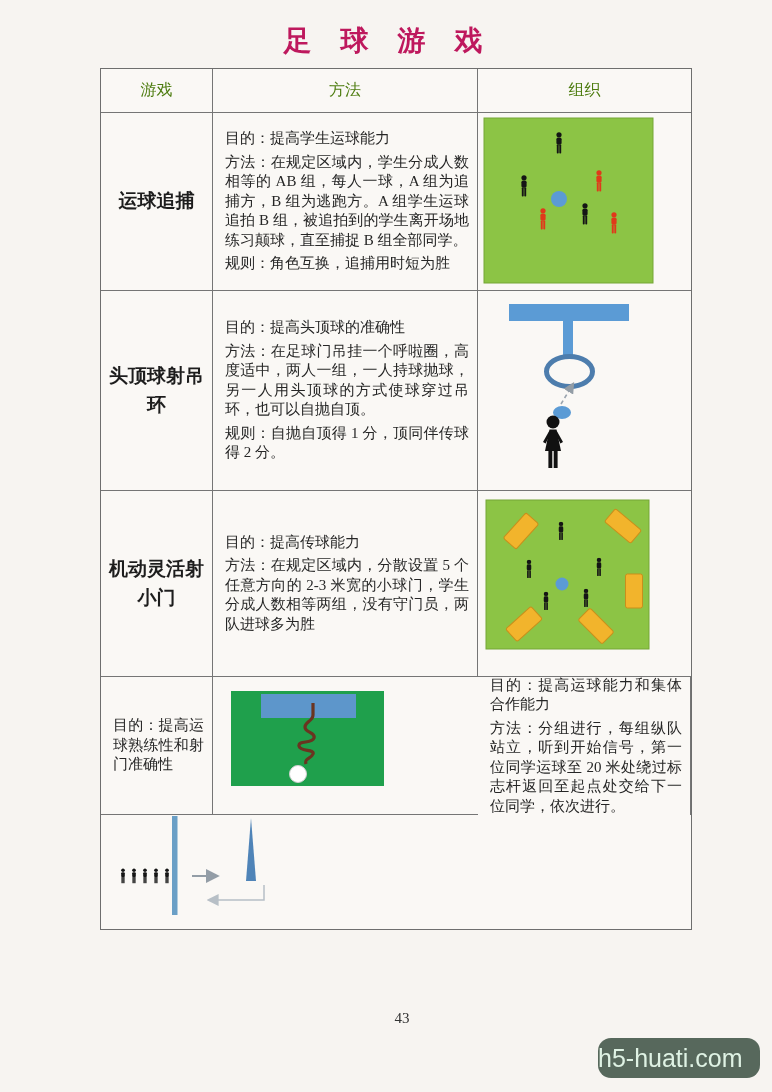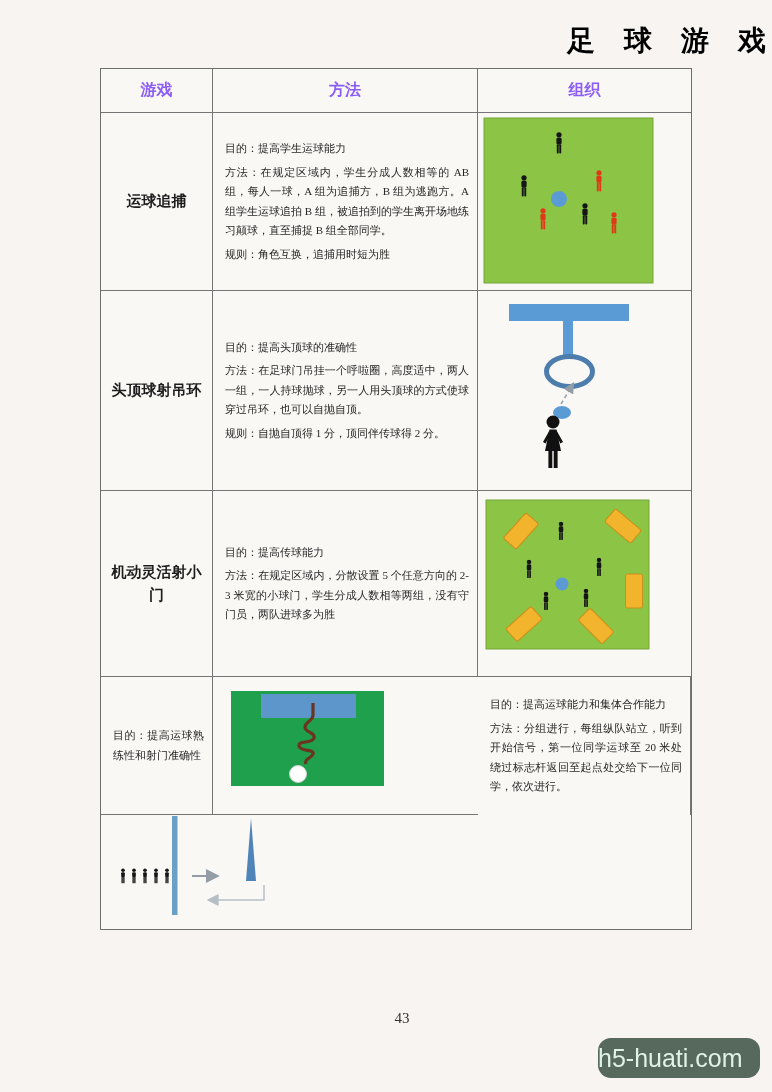--- a/index.html
+++ b/index.html
@@ -3,38 +3,38 @@
 <meta charset="utf-8">
 <style>
   html,body{margin:0;padding:0;}
   body{background:#e9e7e4;}
   .page{
     position:relative;width:772px;height:1092px;margin:0 auto;
     background:#f7f4f1;overflow:hidden;
     font-family:"Liberation Serif","DejaVu Serif",serif;color:#2a2a2a;
   }
   .title{
-    position:absolute;top:22px;left:0;width:100%;text-align:right;
-    font-size:28px;font-weight:bold;letter-spacing:6px;word-spacing:10px;color:#000000;
+    position:absolute;top:22px;left:0;width:100%;text-align:center;
+    font-size:28px;font-weight:bold;letter-spacing:6px;word-spacing:10px;color:#be185d;
   }
   .gtable{
     position:absolute;left:100px;top:68px;width:590px;height:860px;
     border:1.4px solid #6e6e6e;background:#faf8f5;
     display:grid;
     grid-template-columns:112px 265px 213px;
     grid-template-rows:44px 178px 200px 186px 138px 114px;
   }
   .cell{border-right:1px solid #757575;border-bottom:1px solid #757575;position:relative;box-sizing:border-box;}
   .cell.last-col{border-right:none;}
   .cell.last-row{border-bottom:none;justify-content:center;}
-  .th{display:flex;align-items:center;justify-content:center;font-size:16px;color:#8b5cf6;font-weight:bold;}
+  .th{display:flex;align-items:center;justify-content:center;font-size:16px;color:#4d7c0f;}
   .game-cell{display:flex;align-items:center;justify-content:center;text-align:center;
-    font-weight:bold;font-size:15px;padding:0 8px;line-height:1.5;color:#1d1d1d;}
+    font-weight:bold;font-size:19px;padding:0 8px;line-height:1.5;color:#1d1d1d;}
   .method-cell{display:flex;flex-direction:column;justify-content:center;
-    padding:4px 8px 4px 12px;font-size:11px;line-height:19.5px;text-align:justify;color:#262626;}
+    padding:4px 8px 4px 12px;font-size:15px;line-height:19.5px;text-align:justify;color:#262626;}
   .method-cell .blk{margin:2px 0;}
   .diagram-cell svg{position:absolute;left:0;top:0;}
   .pagenum{position:absolute;left:16px;top:1010px;width:772px;text-align:center;font-size:15px;color:#333;}
   .watermark{
     position:absolute;left:598px;top:1038px;width:162px;height:40px;
     background:#57685c;border-radius:13px;display:flex;align-items:center;justify-content:flex-start;
     font-family:"Liberation Sans","DejaVu Sans",sans-serif;font-size:25px;color:#dff2e4;
   }
   .hidden-defs{position:absolute;width:0;height:0;overflow:hidden;}
 </style>

